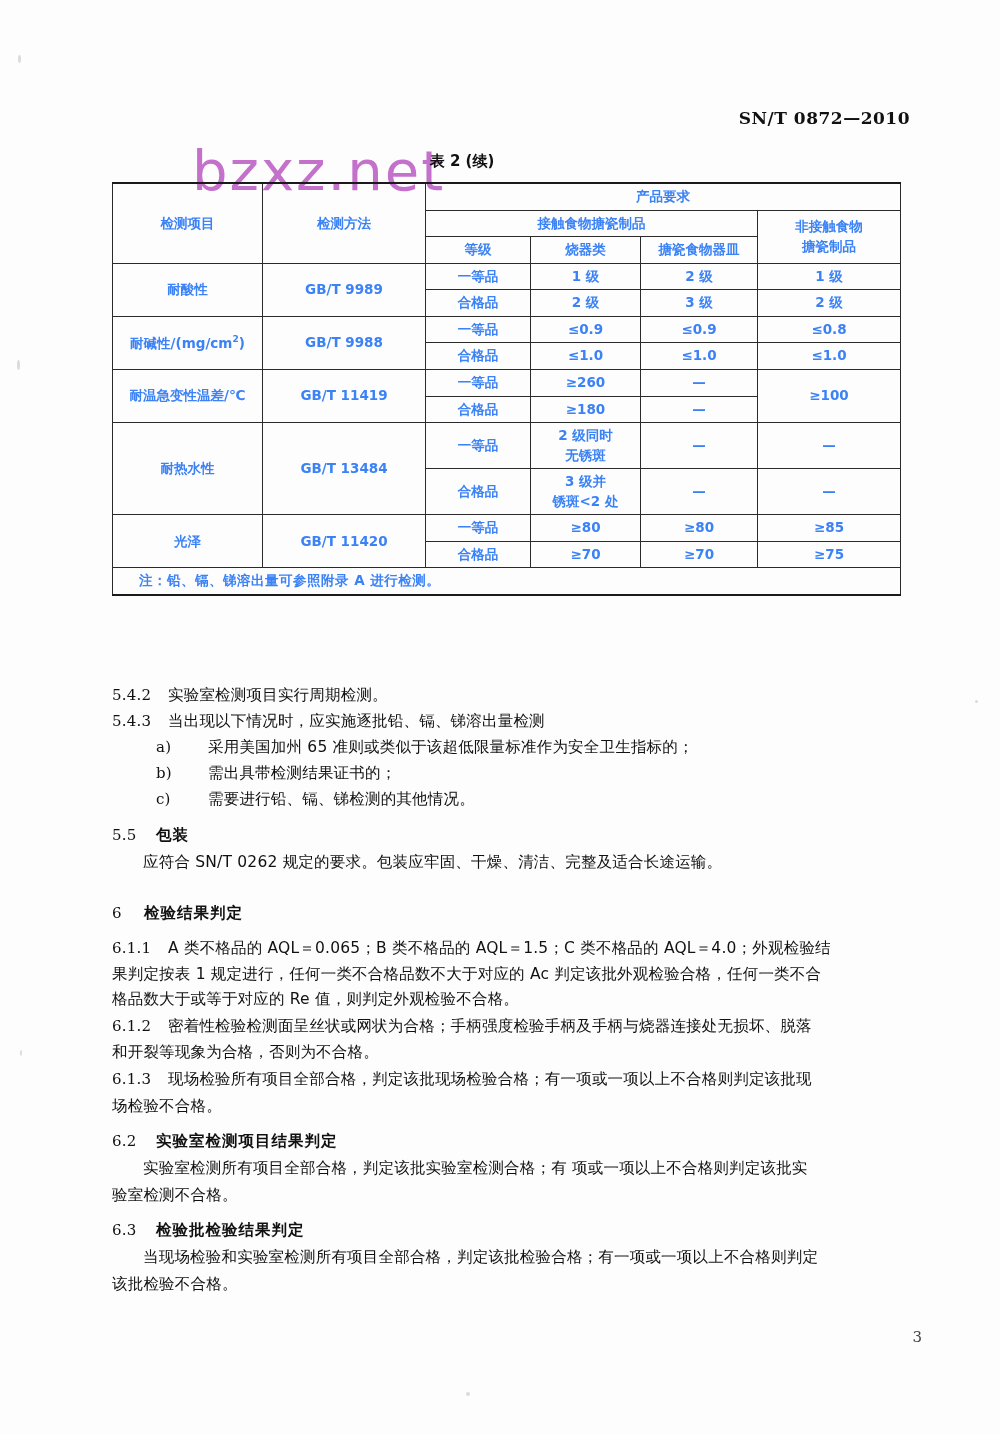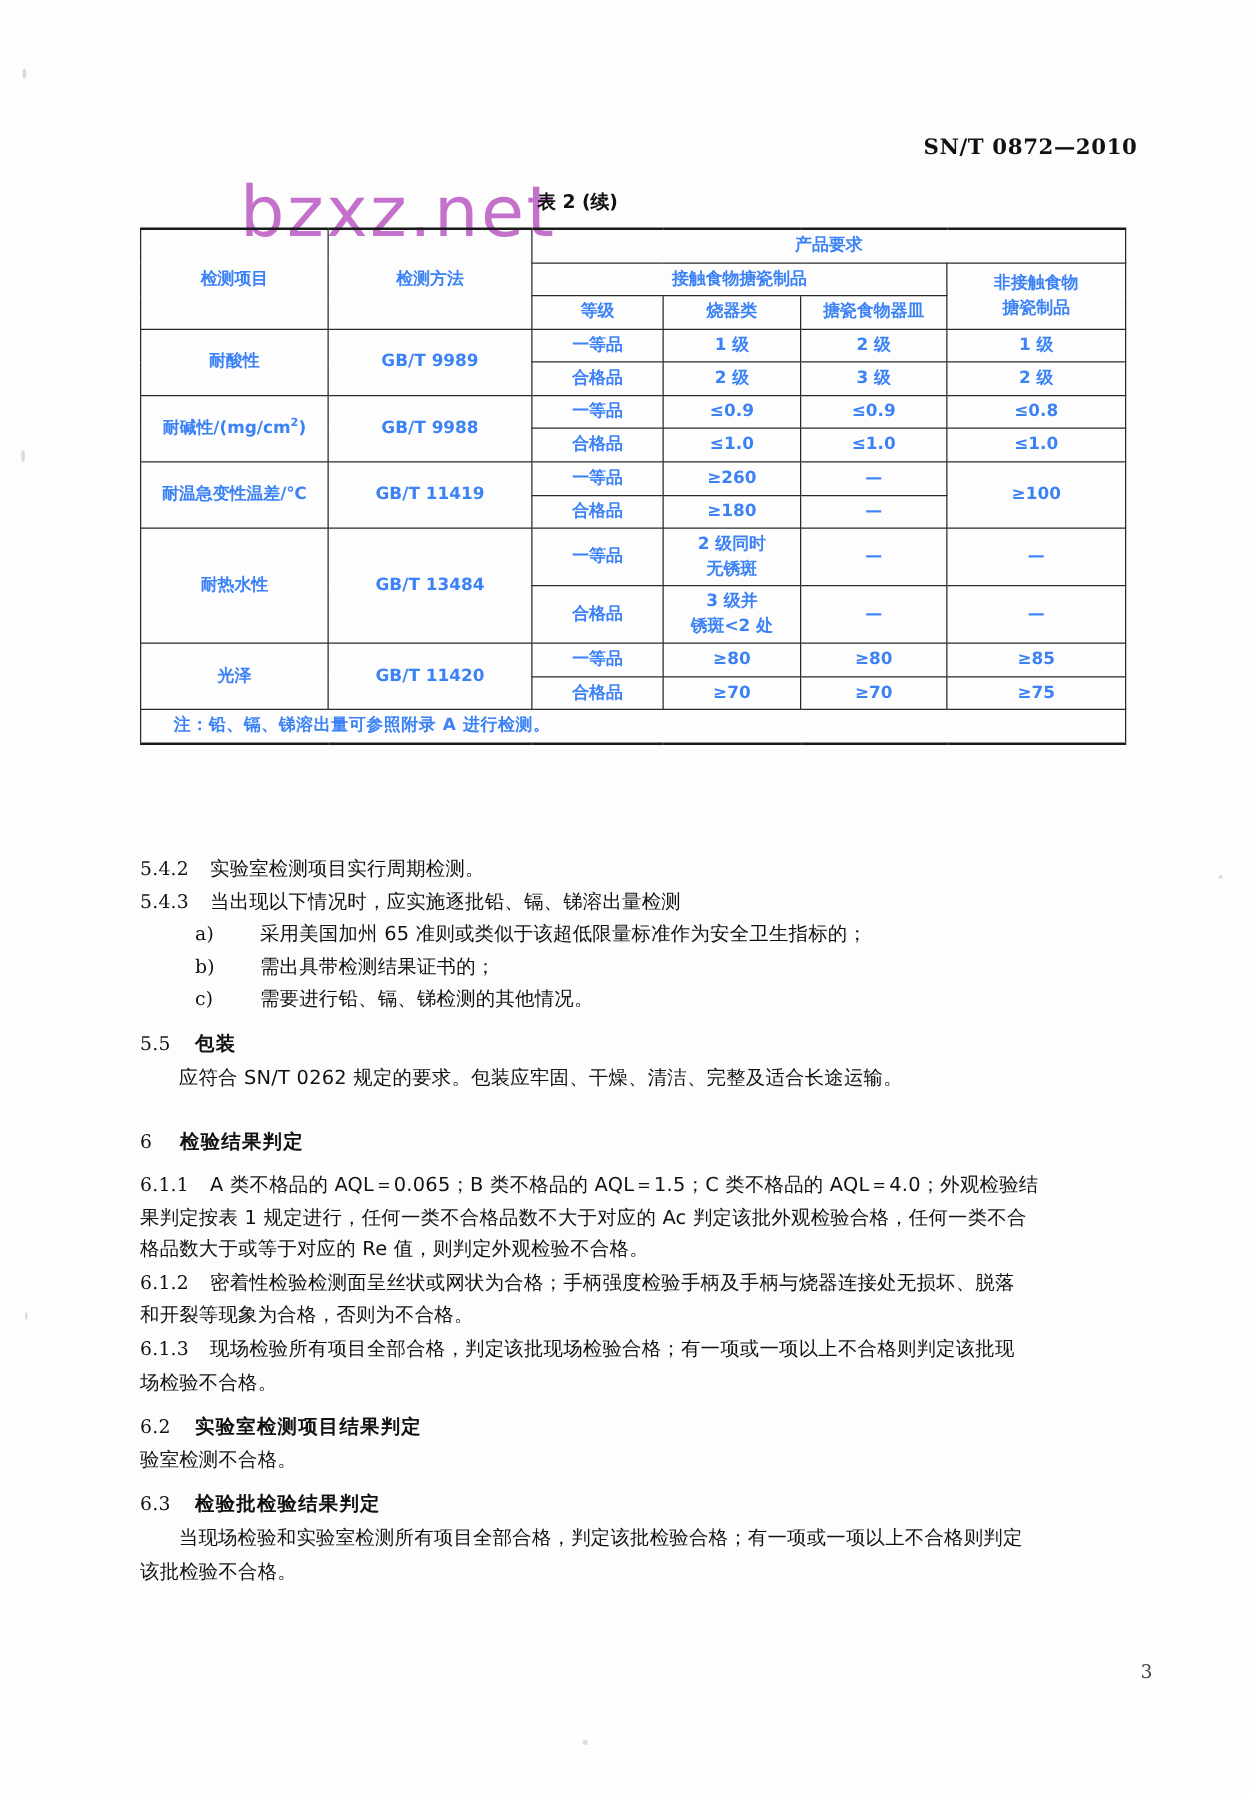--- a/index.html
+++ b/index.html
@@ -359,20 +359,21 @@
     </div>
     <div class="para-block">
       <span class="ln">场检验不合格。</span>
     </div>
 
     <div class="sec-head">
       <span class="num">6.2</span>
       <span class="txt">实验室检测项目结果判定</span>
     </div>
     <div class="para-block">
+      <span class="ln indent-para">实验室检测所有项目全部合格，判定该批实验室检测合格；有  项或一项以上不合格则判定该批实</span>
       <span class="ln">验室检测不合格。</span>
     </div>
 
     <div class="sec-head">
       <span class="num">6.3</span>
       <span class="txt">检验批检验结果判定</span>
     </div>
     <div class="para-block">
       <span class="ln indent-para">当现场检验和实验室检测所有项目全部合格，判定该批检验合格；有一项或一项以上不合格则判定</span>
       <span class="ln">该批检验不合格。</span>

